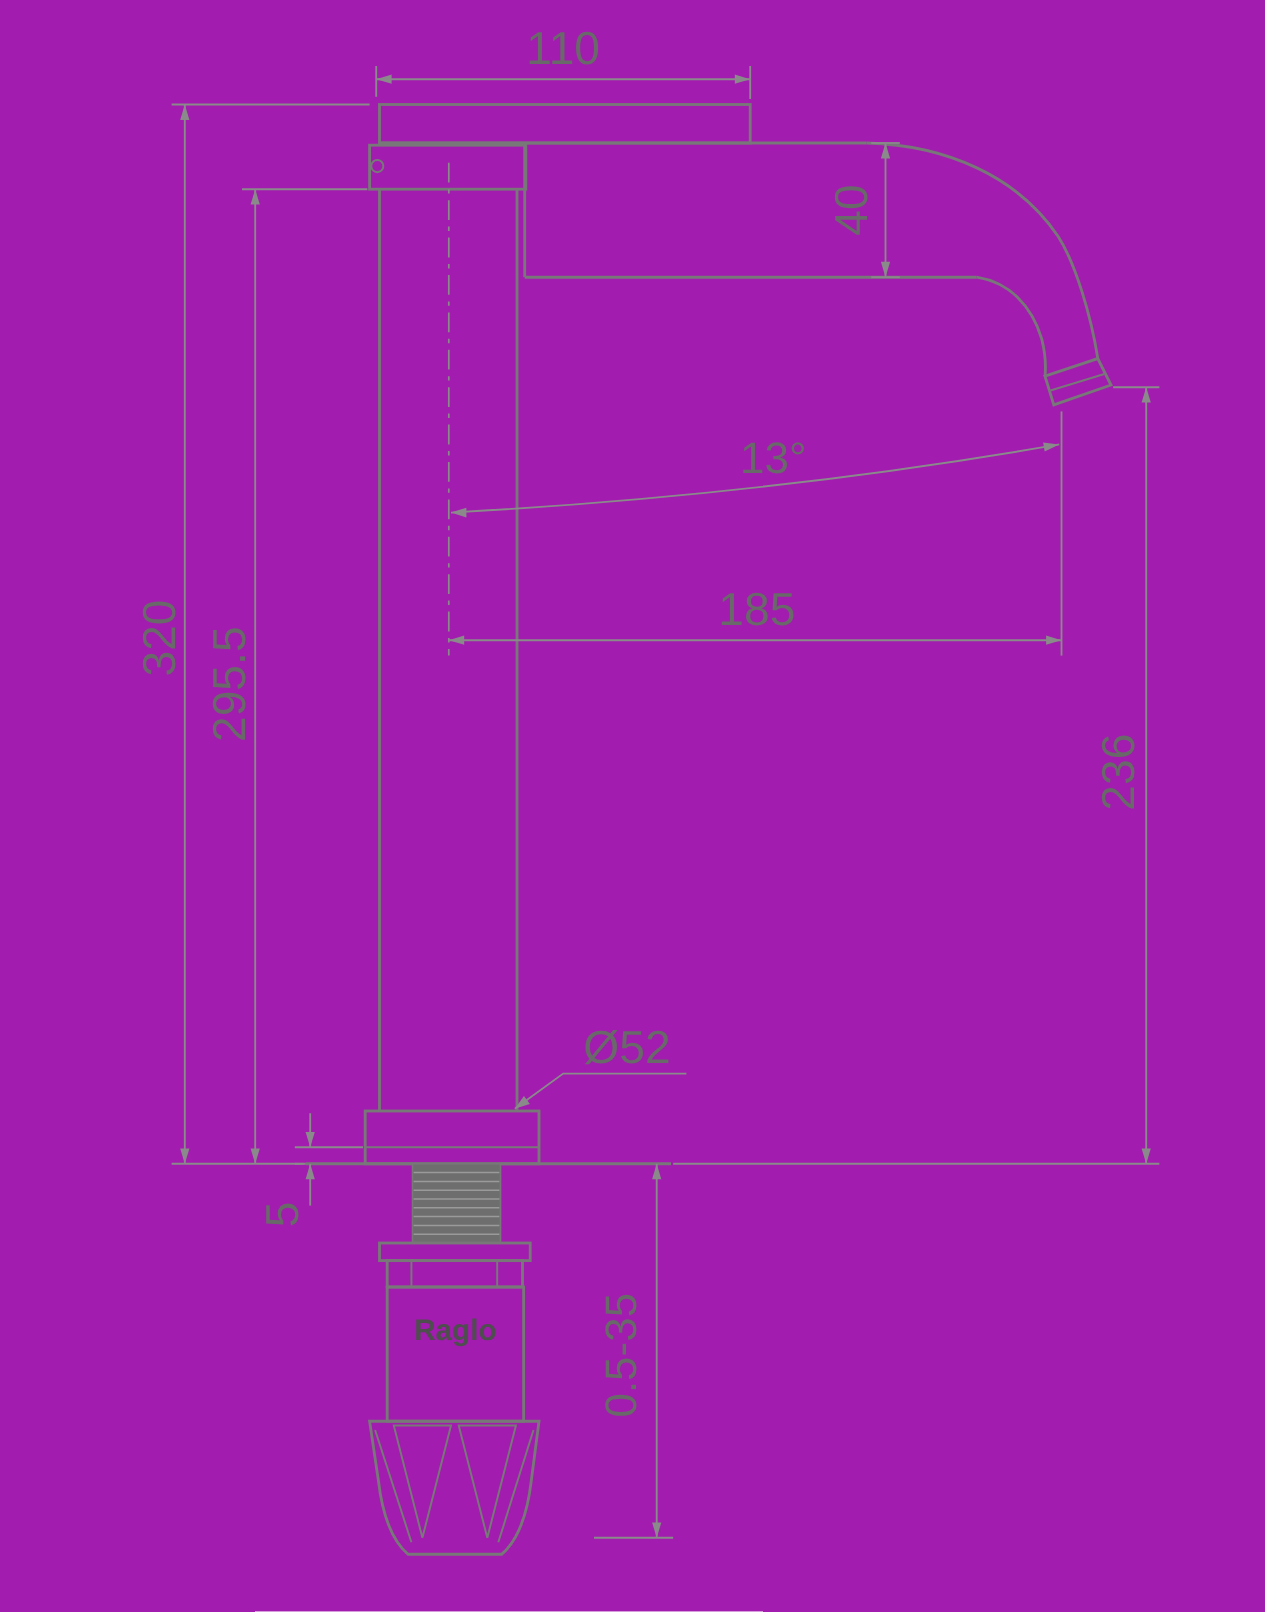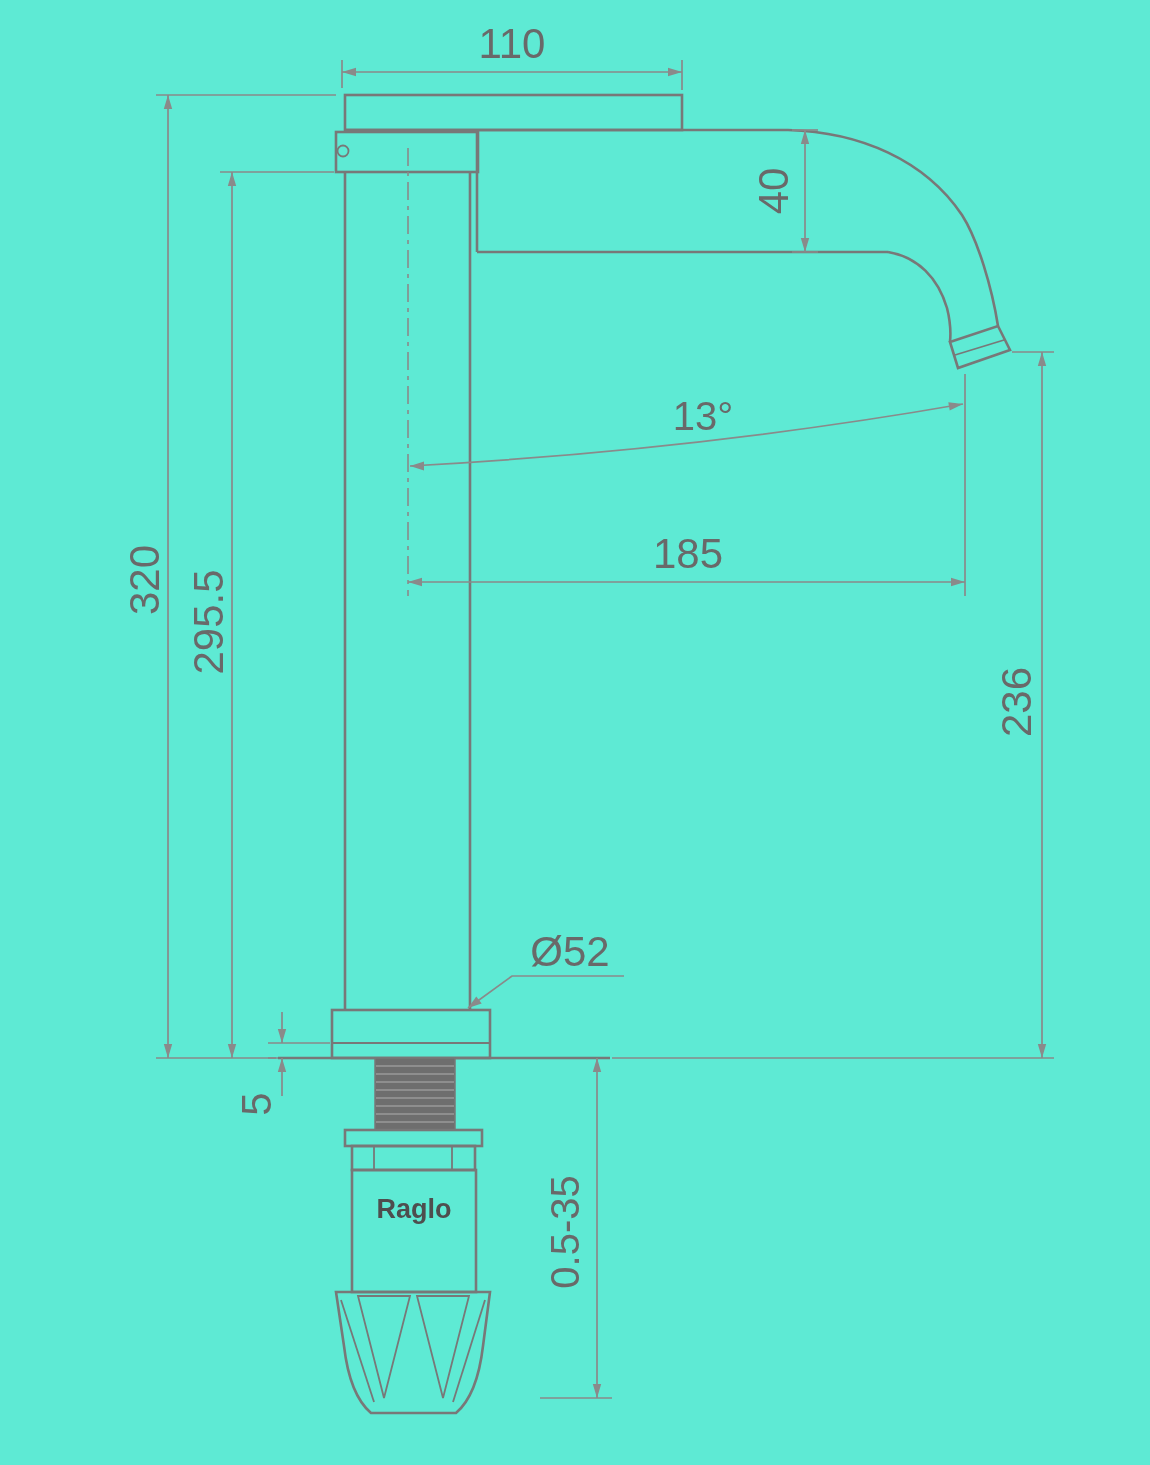--- a/index.html
+++ b/index.html
@@ -1,17 +1,17 @@
 <!DOCTYPE html>
 <html><head>
 <meta charset="utf-8">
 <style>
   html,body{margin:0;padding:0;background:#ffffff;}
   .canvas{
-    width:1150px;height:1465px;position:relative;background:#5eead4;
+    width:1150px;height:1465px;position:relative;background:#a21caf;
     font-family:"Liberation Sans", sans-serif;
   }
   svg{display:block;}
   .obj{stroke:#787878;stroke-width:2.6;fill:none;stroke-linecap:butt;}
   .objthin{stroke:#787878;stroke-width:1.8;fill:none;}
   .dim{stroke:#8a8a8a;stroke-width:1.7;fill:none;}
   .arrow{fill:#8a8a8a;stroke:none;}
   .dimtext{fill:#696969;font-size:42px;font-family:"Liberation Sans",sans-serif;}
   .dimtext.small{font-size:40px;}
   .centerline{stroke:#8a8a8a;stroke-width:1.6;fill:none;stroke-dasharray:18 6 4 6;}

